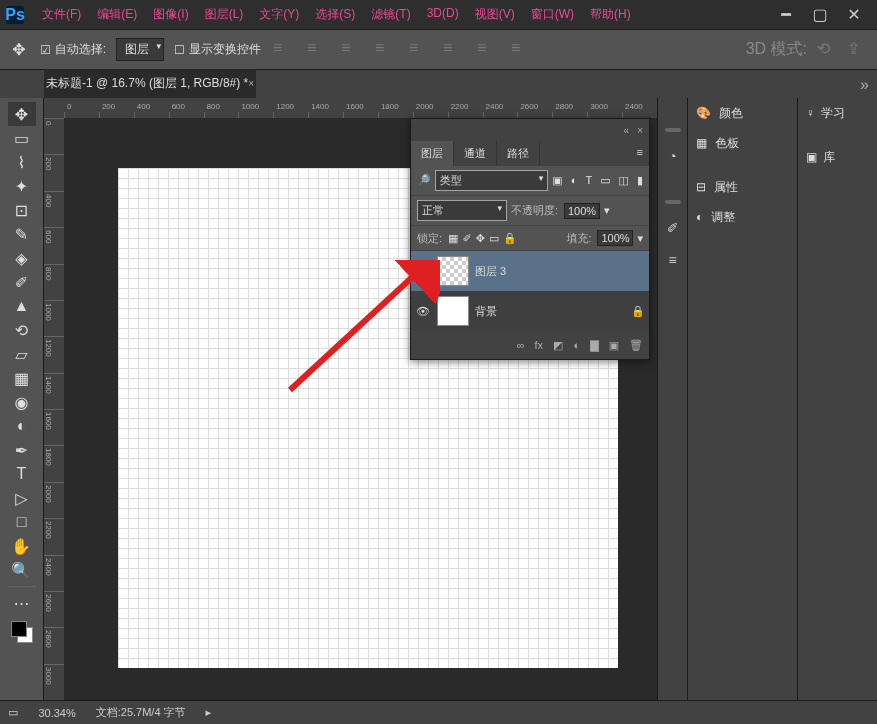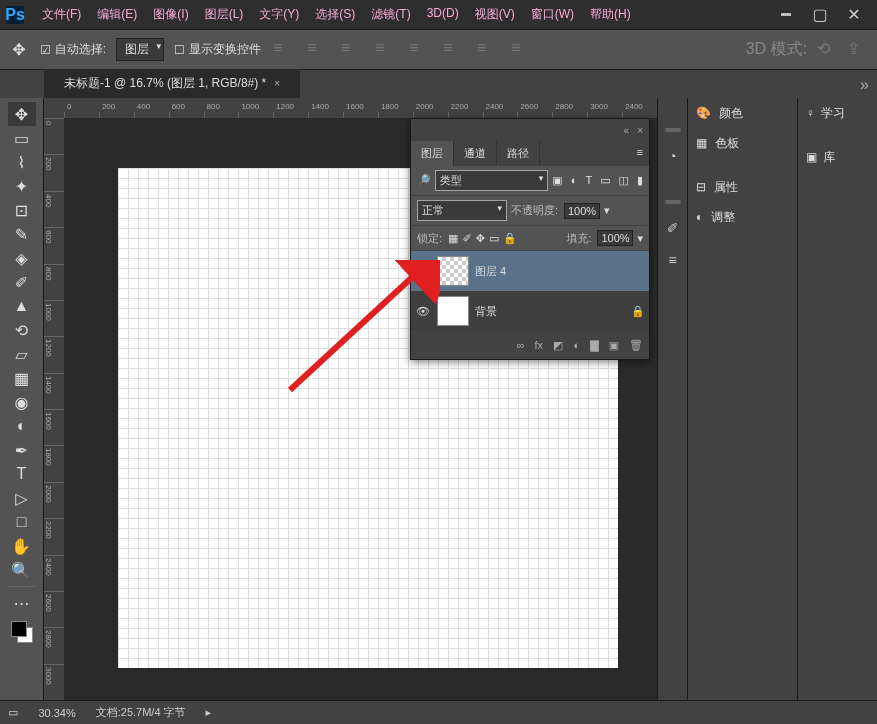--- a/index.html
+++ b/index.html
@@ -1,35 +1,35 @@
 <!DOCTYPE html>
 <html><head>
 <meta charset="utf-8">
 <style>
   * { margin: 0; padding: 0; box-sizing: border-box; font-family: "Microsoft YaHei", sans-serif; }
   body { background: #2a2a2a; width: 877px; height: 724px; overflow: hidden; position: relative; color: #ccc; }
   
   
   .title-bar { height: 30px; background: #2e2e2e; display: flex; align-items: center; padding: 0 6px; border-bottom: 1px solid #1a1a1a; }
   .ps-logo { width: 18px; height: 18px; background: #001e36; color: #31a8ff; font-weight: bold; font-size: 16px; display: flex; align-items: center; justify-content: center; border-radius: 2px; margin-right: 10px; }
-  .menu-item { font-size: 12px; color: #f9a8d4; padding: 4px 8px; cursor: pointer; }
+  .menu-item { font-size: 12px; color: #ec4899; padding: 4px 8px; cursor: pointer; }
   .win-controls { margin-left: auto; display: flex; gap: 0; }
   .win-btn { width: 34px; height: 24px; display: flex; align-items: center; justify-content: center; color: #ccc; cursor: pointer; }
   
   
   .options-bar { height: 40px; background: #535353; display: flex; align-items: center; padding: 0 8px; border-bottom: 1px solid #1a1a1a; gap: 10px; }
   .opt-ico { width: 22px; height: 22px; display: flex; align-items: center; justify-content: center; color: #ddd; }
   .opt-ck { display: flex; align-items: center; gap: 4px; font-size: 12px; color: #ddd; }
   .opt-sel { background: #3a3a3a; border: 1px solid #222; padding: 2px 14px 2px 8px; font-size: 12px; color: #ddd; position: relative; }
   .opt-sel::after { content: "▾"; position: absolute; right: 2px; font-size: 9px; }
   .opt-dim { width: 22px; height: 22px; opacity: 0.3; margin-left: 2px; }
   
   
   .doc-tabs { height: 28px; background: #424242; display: flex; align-items: flex-end; padding-left: 44px; }
-  .doc-tab { background: #2a2a2a; font-size: 12px; color: #ddd; padding: 6px 20px; display: flex; align-items: center; gap: 8px; }
+  .doc-tab { background: #2a2a2a; font-size: 12px; color: #ddd; padding: 6px 2px; display: flex; align-items: center; }
   .doc-tab .x { font-size: 10px; color: #aaa; cursor: pointer; }
   .doc-expand { margin-left: auto; padding: 4px 8px; color: #aaa; }
   
   
   .main { display: flex; height: calc(724px - 30px - 40px - 28px - 24px); }
   
   
   .toolbox { width: 44px; background: #535353; display: flex; flex-direction: column; align-items: center; padding-top: 4px; border-right: 1px solid #1a1a1a; }
   .tool { width: 28px; height: 24px; display: flex; align-items: center; justify-content: center; color: #ddd; position: relative; cursor: pointer; margin: 0; }
   .tool.active { background: #3a3a3a; }
@@ -337,21 +337,21 @@
     <span>▭</span>
     <span>🔒</span>
     <span class="lbl" style="margin-left:auto">填充:</span>
     <span class="num-box">100%</span>
     <span>▾</span>
   </div>
   <div class="lp-layers" id="lp-layers">
       <div class="lp-layer sel">
         <span class="eye">👁</span>
         <div class="thumb checker"></div>
-        <span>图层 4</span>
+        <span>图层 3</span>
       </div>
       <div class="lp-layer">
         <span class="eye">👁</span>
         <div class="thumb "></div>
         <span>背景</span>
         <span class="lock">🔒</span>
       </div>
     </div>
   <div class="lp-footer">
     <span>∞</span>

